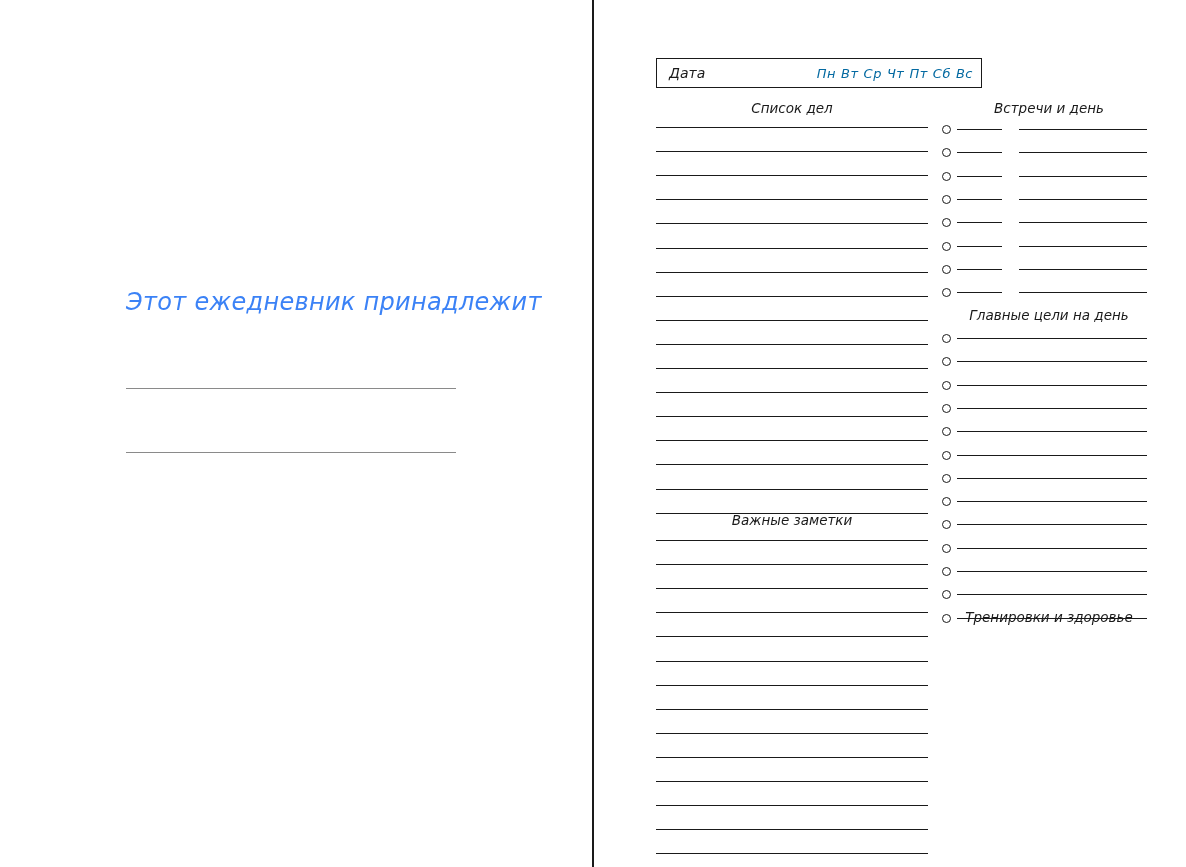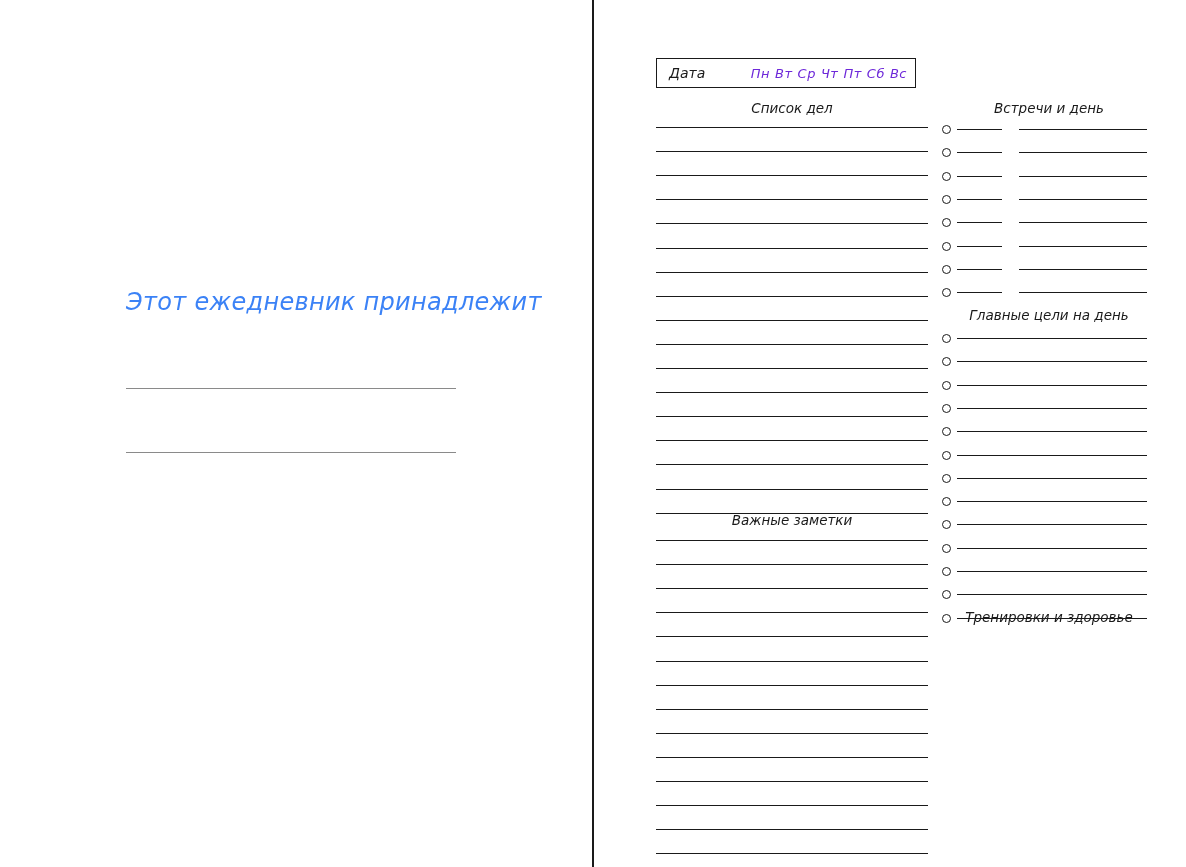--- a/index.html
+++ b/index.html
@@ -63,40 +63,40 @@
     top: 0;
     width: 592px;
     height: 867px;
   }
 
   
   .date-box {
     position: absolute;
     left: 62px;
     top: 58px;
-    width: 260px;
+    width: 326px;
     height: 30px;
     border: 1px solid #1a1a1a;
     box-sizing: border-box;
   }
   .date-label {
     position: absolute;
     left: 12px;
     top: 6px;
     font-size: 14px;
     font-style: italic;
     color: #1a1a1a;
   }
   .weekdays {
     position: absolute;
     right: 8px;
     top: 7px;
     font-size: 13px;
     font-style: italic;
-    color: #6d28d9;
+    color: #0369a1;
     letter-spacing: 0.5px;
   }
   .weekdays span { margin-left: 5px; }
 
   
   .sec-head {
     position: absolute;
     font-size: 13.5px;
     font-style: italic;
     color: #1a1a1a;

